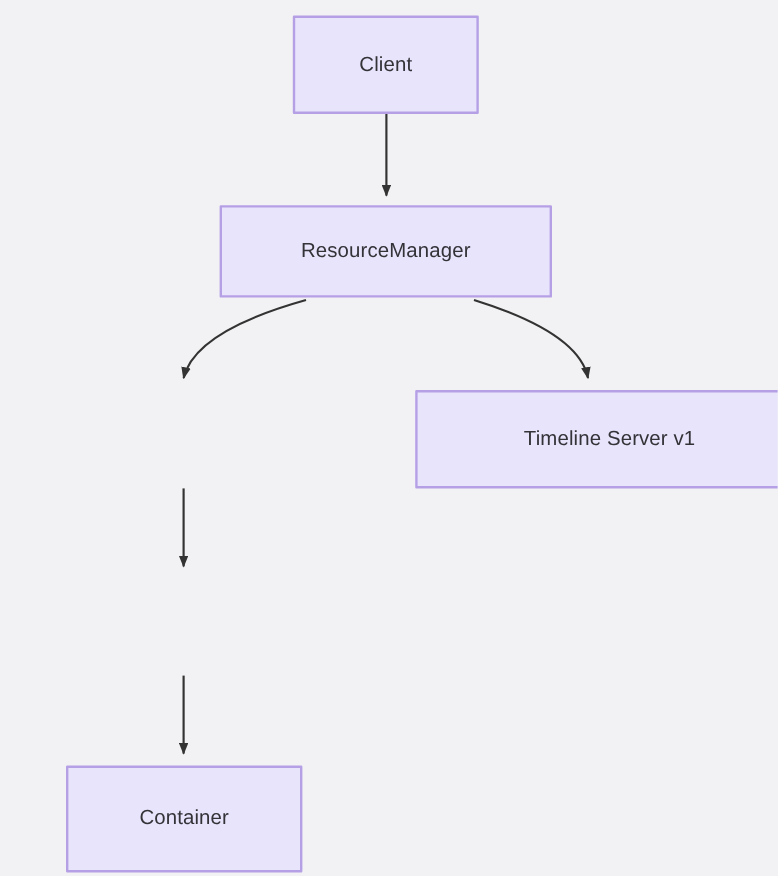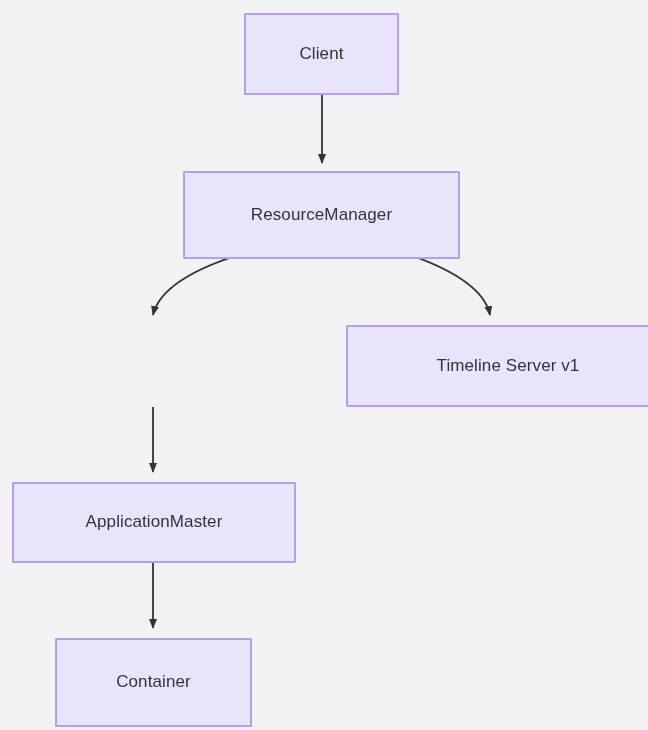--- a/index.html
+++ b/index.html
@@ -68,30 +68,27 @@
 
     <path d="M 153 407 L 153 472" fill="none" stroke="#333333" stroke-width="1.8" marker-end="url(#arrowhead)"></path>
 
     <path d="M 153 563 L 153 628" fill="none" stroke="#333333" stroke-width="1.8" marker-end="url(#arrowhead)"></path>
   </svg>
 
   <div class="node" style="left:244px; top:13px; width:155px; height:82px;">
     <span class="node-label">Client</span>
   </div>
 
-  <div class="node" style="left:183px; top:171px; width:277px; height:88px;">
+  <div class="node" style="left:183px; top:171px; width:277px; height:77px;">
     <span class="node-label">ResourceManager</span>
   </div>
 
 
   <div class="node" style="left:346px; top:325px; width:324px; height:82px;">
     <span class="node-label">Timeline Server v1</span>
   </div>
 
-  <div class="node" style="left:12px; top:482px; width:284px; height:81px;">
-    <span class="node-label">ApplicationMaster</span>
-  </div>
 
   <div class="node" style="left:55px; top:638px; width:197px; height:89px;">
     <span class="node-label">Container</span>
   </div>
 
 </div>
 
 </body></html>

